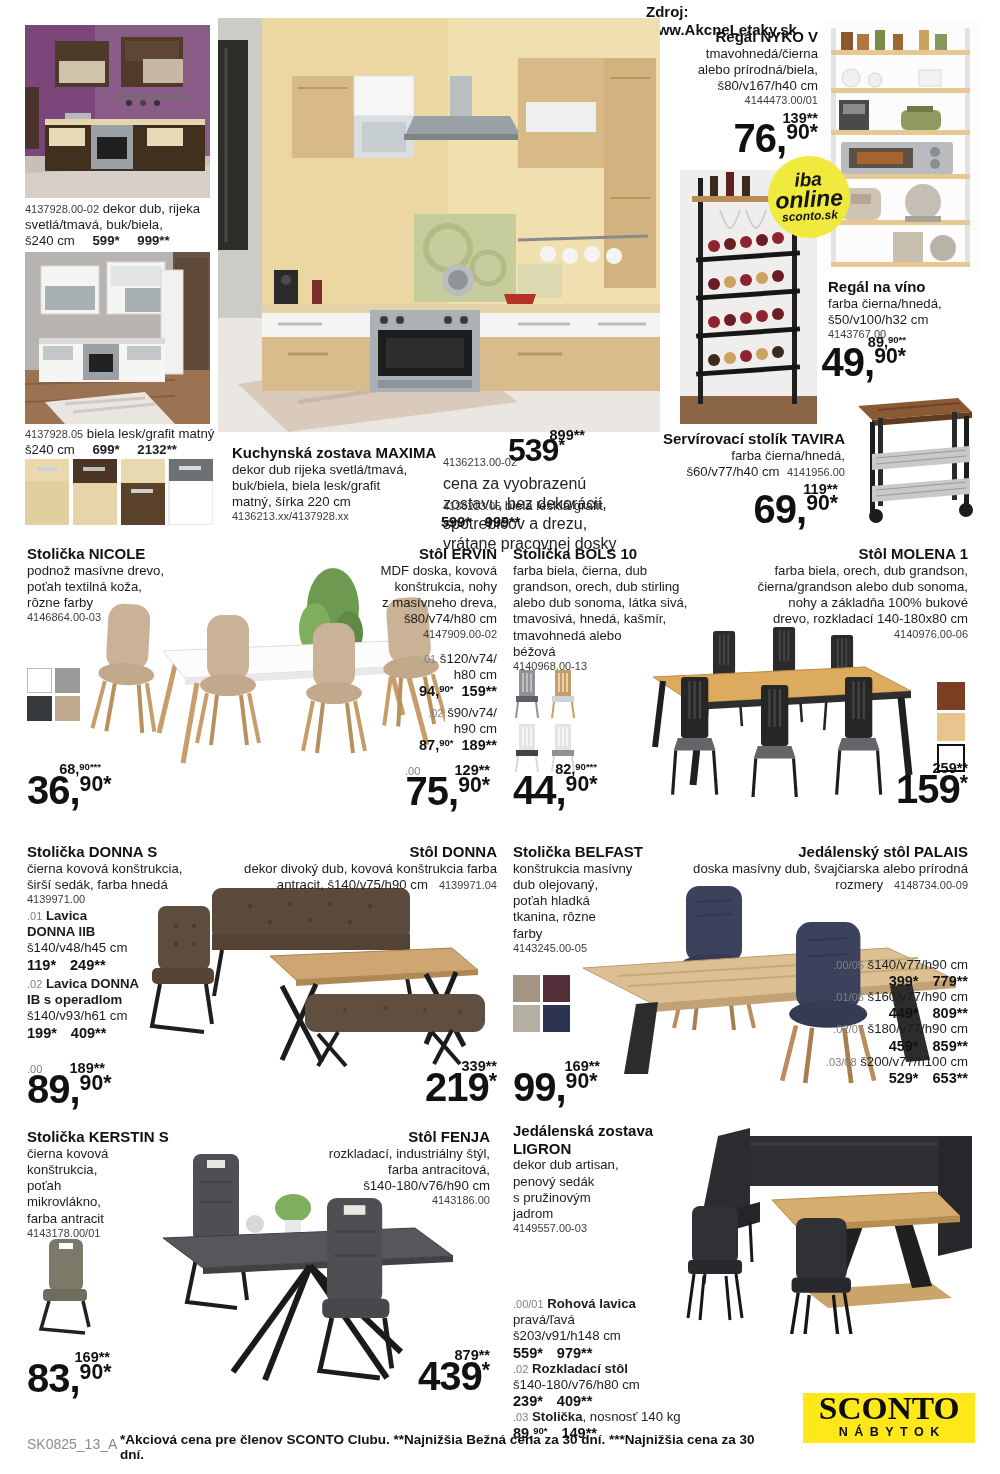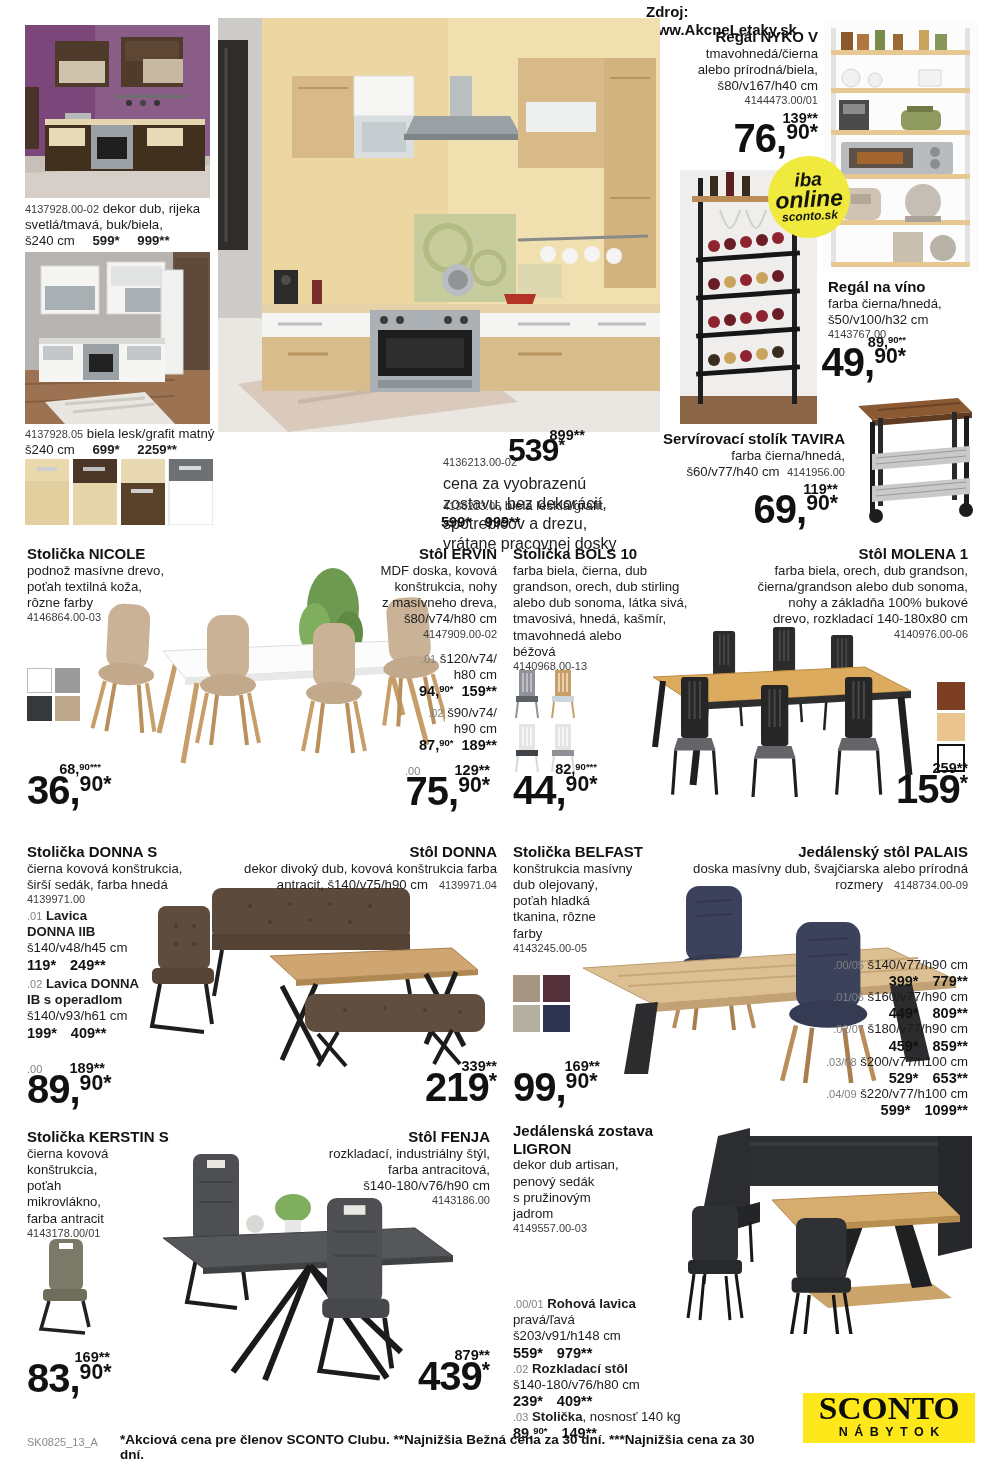--- a/index.html
+++ b/index.html
@@ -29,21 +29,21 @@
          font-style:italic;font-weight:700;color:#15150f;transform:rotate(-3deg);z-index:5;
          line-height:.95;}
   .badge .b1{font-size:19px;}
   .badge .b2{font-size:23px;}
   .badge .b3{font-size:12px;}
   .logo{position:absolute;background:#ffe81a;display:flex;flex-direction:column;align-items:center;justify-content:flex-start;}
   .logo .l1{font-family:"Liberation Serif","DejaVu Serif",serif;font-weight:700;font-size:31px;line-height:1;color:#0d0d0d;transform:scaleX(1.08);}
   .logo .l2{font-size:12.5px;font-weight:700;letter-spacing:6.5px;color:#0d0d0d;margin-top:1px;text-indent:6.5px;}
   .flexsb{display:flex;justify-content:space-between;align-items:baseline;}
   .footer-disc{font-size:13.5px;font-weight:700;color:#111;}
-  .footer-code{font-size:11px;color:#8b8b8b;text-align:center;}
+  .footer-code{font-size:14px;color:#8b8b8b;text-align:center;}
   svg{display:block;}
 </style>
 </head>
 <body>
 
 <div id="page">
 
   <div class="abs t" style="left:646px;top:3px;width:190px;">Zdroj: www.AkcneLetaky.sk</div>
 
   <div class="photo" style="left:25px;top:25px;width:185px;height:173px;">
@@ -102,21 +102,21 @@
       <rect x="102" y="94" width="34" height="14" fill="#c4c7c9"></rect>
       <rect x="58" y="92" width="36" height="36" fill="#9aa0a3"></rect>
       <rect x="64" y="102" width="24" height="18" fill="#222"></rect>
     </svg>
   </div>
   <div class="abs d" style="left:25px;top:426px;width:194px;">
     <span class="c">4137928.05</span>
     <span>biela lesk/grafit matný</span><br>
     <span>š240 cm</span>
     <span class="gap"></span><b>699*</b>
-    <span class="gap"></span><b>2259**</b>
+    <span class="gap"></span><b>2132**</b>
   </div>
 
   <div class="abs" style="left:25px;top:459px;width:188px;height:66px;">
     <svg viewBox="0 0 188 66" width="188" height="66">
       <rect x="0" y="0" width="44" height="66" fill="#e2cfa0"></rect>
         <rect x="0" y="0" width="44" height="22" fill="#ead9ad"></rect>
         <rect x="12" y="8" width="20" height="4" fill="#cfcfcf"></rect>
       <rect x="48" y="0" width="44" height="66" fill="#e6d5aa"></rect>
         <rect x="48" y="0" width="44" height="24" fill="#4a3527"></rect>
         <rect x="58" y="8" width="22" height="4" fill="#bdbdbd"></rect>
@@ -184,20 +184,27 @@
       <circle cx="166" cy="302" r="4" fill="#3c3c3c"></circle>
         <circle cx="182" cy="302" r="4" fill="#3c3c3c"></circle>
         <circle cx="230" cy="302" r="4" fill="#3c3c3c"></circle>
         <circle cx="246" cy="302" r="4" fill="#3c3c3c"></circle>
       <rect x="160" y="312" width="94" height="46" fill="#1d1d1d"></rect>
       <rect x="168" y="320" width="78" height="30" fill="#2e2e2e"></rect>
       <rect x="160" y="362" width="94" height="8" fill="#8e9397"></rect>
     </svg>
   </div>
 
+  <div class="abs" style="left:232px;top:444px;width:205px;">
+    <div class="t">Kuchynská zostava MAXIMA</div>
+    <div class="d">dekor dub rijeka svetlá/tmavá,</div>
+    <div class="d">buk/biela, biela lesk/grafit</div>
+    <div class="d">matný, šírka 220 cm</div>
+    <div class="c">4136213.xx/4137928.xx</div>
+  </div>
 
   <div class="abs old ra" style="left:445px;top:427px;width:140px;">899**</div>
   <div class="abs c" style="left:443px;top:456px;">4136213.00-02</div>
   <div class="abs bp bp-xl" style="left:508px;top:437px;">
     <span class="m">539</span><span class="s">*</span>
   </div>
   <div class="abs note" style="left:443px;top:474px;width:200px;">
     <div>cena za vyobrazenú zostavu, bez dekorácií,</div>
     <div>spotrebičov a drezu, vrátane pracovnej dosky</div>
   </div>
@@ -721,24 +728,20 @@
       <div class="pp"><span>449*</span><span class="gap"></span><span>809**</span></div>
     </div>
     <div>
       <div class="d"><span class="v">.02/07</span> <span>š180/v77/h90 cm</span></div>
       <div class="pp"><span>459*</span><span class="gap"></span><span>859**</span></div>
     </div>
     <div>
       <div class="d"><span class="v">.03/08</span> <span>š200/v77/h100 cm</span></div>
       <div class="pp"><span>529*</span><span class="gap"></span><span>653**</span></div>
     </div>
-    <div>
-      <div class="d"><span class="v">.04/09</span> <span>š220/v77/h100 cm</span></div>
-      <div class="pp"><span>599*</span><span class="gap"></span><span>1099**</span></div>
-    </div>
   </div>
 
   <div class="abs" style="left:27px;top:1128px;width:145px;">
     <div class="t">Stolička KERSTIN S</div>
     <div class="d">čierna kovová</div>
     <div class="d">konštrukcia,</div>
     <div class="d">poťah</div>
     <div class="d">mikrovlákno,</div>
     <div class="d">farba antracit</div>
     <div class="c">4143178.00/01</div>

